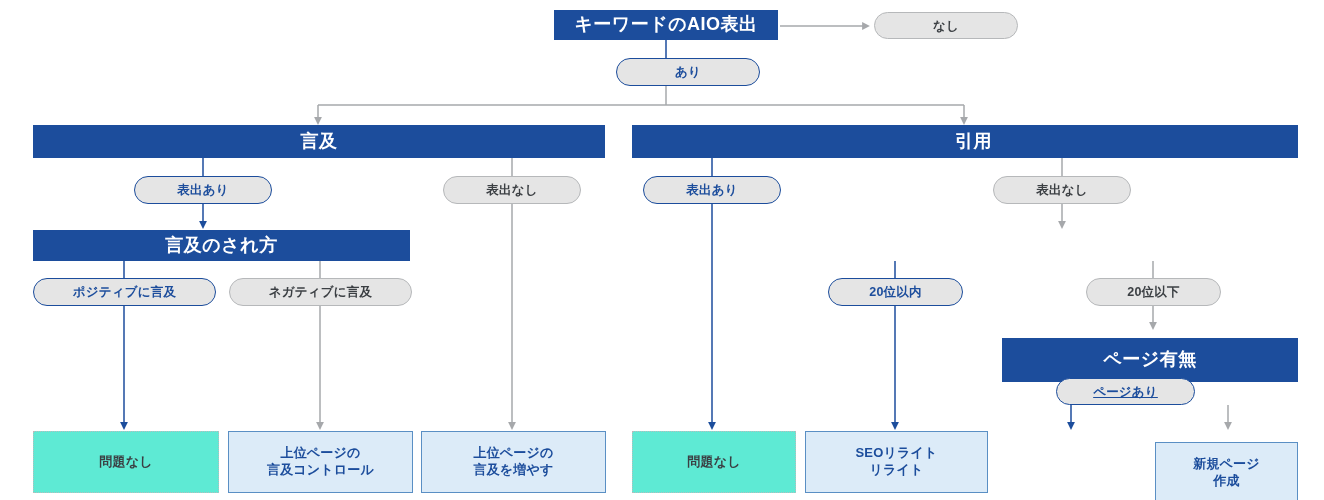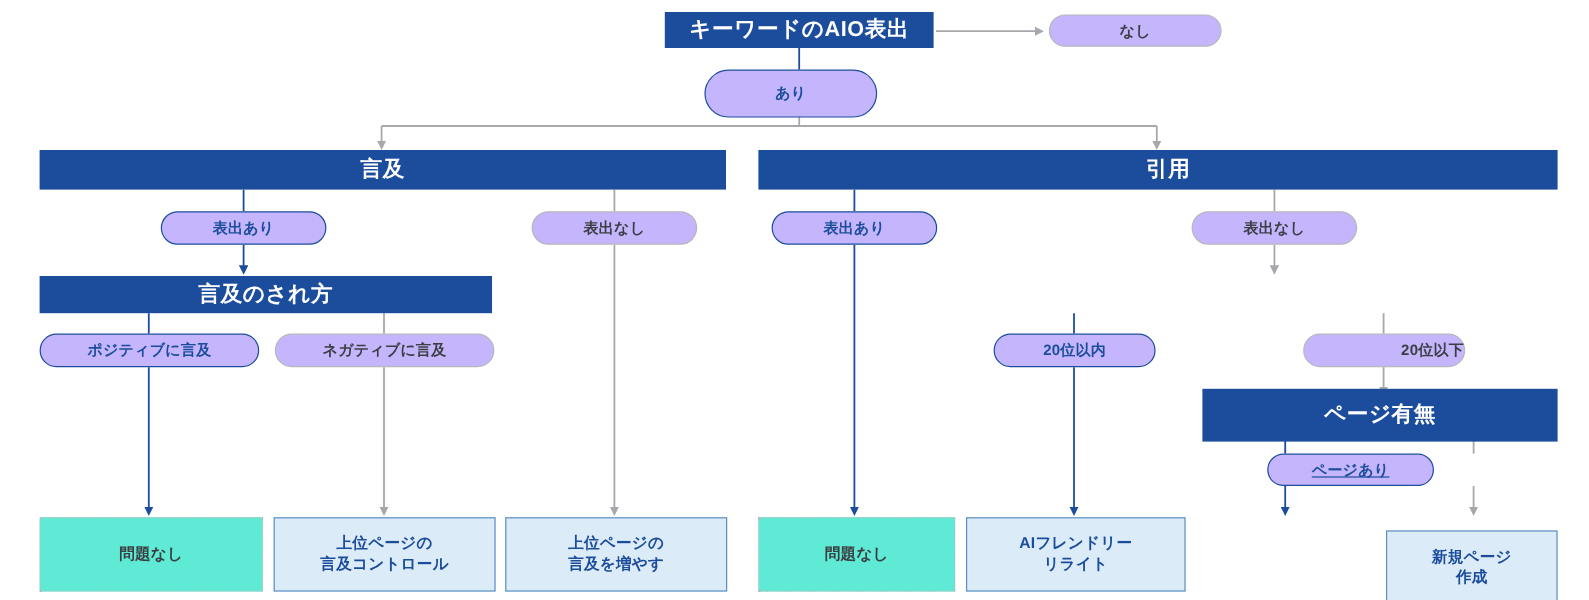--- a/index.html
+++ b/index.html
@@ -38,21 +38,21 @@
   .bar {
     background: #1c4d9c;
     color: #ffffff;
     font-weight: bold;
     font-size: 18px;
     letter-spacing: 0.5px;
   }
   
   .pill {
     border-radius: 999px;
-    background: #c4b5fd;
+    background: #e5e5e5;
     font-size: 12.5px;
     font-weight: bold;
     letter-spacing: 0.2px;
   }
   .pill.blue {
     border: 1.6px solid #1c4d9c;
     color: #1c4d9c;
   }
   .pill.gray {
     border: 1.4px solid #b6b8ba;
@@ -140,21 +140,21 @@
   </svg>
 
   <div class="node bar" style="left:554px; top:10px; width:224px; height:30px;">
     <span>キーワードのAIO表出</span>
   </div>
 
   <div class="node pill gray" style="left:874px; top:12px; width:144px; height:27px;">
     <span>なし</span>
   </div>
 
-  <div class="node pill blue" style="left:587px; top:58px; width:144px; height:40px;">
+  <div class="node pill blue" style="left:616px; top:58px; width:144px; height:28px;">
     <span>あり</span>
   </div>
 
   <div class="node bar" style="left:33px; top:125px; width:572px; height:33px;">
     <span>言及</span>
   </div>
 
   <div class="node bar" style="left:632px; top:125px; width:666px; height:33px;padding-left:17px;">
     <span>引用</span>
   </div>
@@ -185,25 +185,25 @@
   </div>
 
   <div class="node pill gray" style="left:229px; top:278px; width:183px; height:28px;">
     <span>ネガティブに言及</span>
   </div>
 
   <div class="node pill blue" style="left:828px; top:278px; width:135px; height:28px;">
     <span>20位以内</span>
   </div>
 
-  <div class="node pill gray" style="left:1086px; top:278px; width:135px; height:28px;justify-content:flex-end;">
+  <div class="node pill gray" style="left:1086px; top:278px; width:135px; height:28px;">
     <span>20位以下</span>
   </div>
 
-  <div class="node bar" style="left:1002px; top:324px; width:296px; height:44px;">
+  <div class="node bar" style="left:1002px; top:338px; width:296px; height:44px;">
     <span>ページ有無</span>
   </div>
 
   <div class="node pill blue" style="left:1056px; top:378px; width:139px; height:27px;text-decoration:underline;">
     <span>ページあり</span>
   </div>
 
 
   <div class="node result muted" style="left:33px; top:431px; width:186px; height:62px;">
     <span>問題なし</span>
@@ -222,21 +222,21 @@
       <span class="ln">言及を増やす</span>
     </div>
   </div>
 
   <div class="node result muted" style="left:632px; top:431px; width:164px; height:62px;">
     <span>問題なし</span>
   </div>
 
   <div class="node result blue" style="left:805px; top:431px; width:183px; height:62px;">
     <div>
-      <span class="ln">AIフレンドリー</span>
+      <span class="ln">SEOリライト</span>
       <span class="ln">リライト</span>
     </div>
   </div>
 
 
   <div class="node result blue" style="left:1155px; top:442px; width:143px; height:62px;">
     <div>
       <span class="ln">新規ページ</span>
       <span class="ln">作成</span>
     </div>

